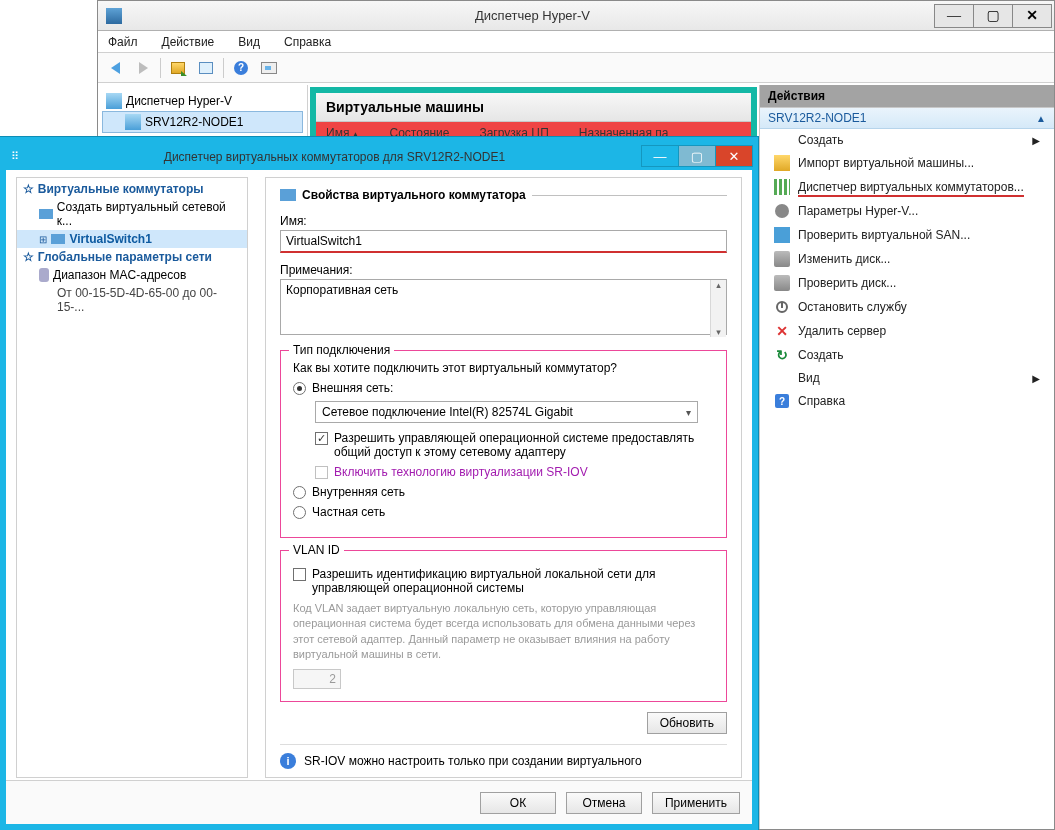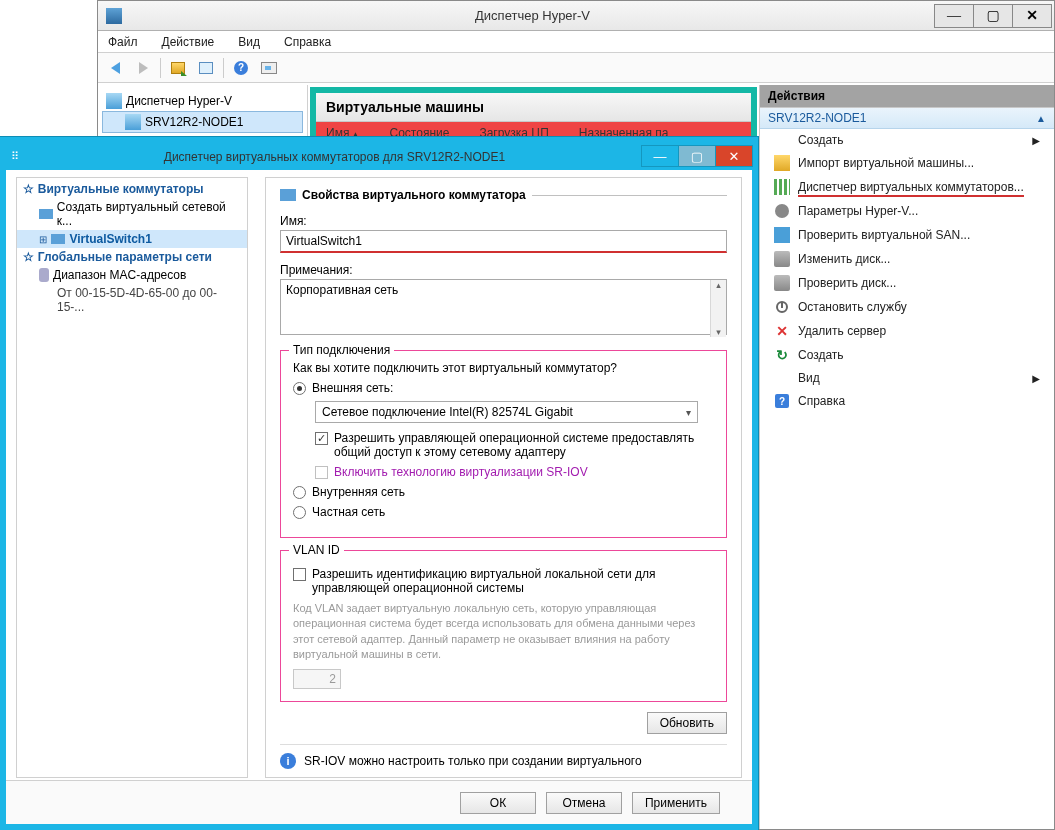--- a/index.html
+++ b/index.html
@@ -95,21 +95,21 @@
   .radio.checked::after { content:""; position:absolute; left:3px; top:3px; width:5px; height:5px; border-radius:50%; background:#333; }
   .chk.checked::after { content:"✓"; display:block; font-size:11px; line-height:11px; text-align:center; color:#333; }
   .select { border:1px solid #a9a9a9; padding:3px 6px; display:flex; justify-content:space-between; align-items:center; background:#fff; }
   .select .arr { font-size:10px; color:#555; }
   .disabled-text { color:#a21caf; }
   .vlan-text { color:#9a9a9a; font-size:11px; line-height:1.4; margin:6px 0; }
   .vlan-num { width:48px; text-align:right; border:1px solid #c8c8c8; padding:2px 4px; background:#f6f6f6; color:#9a9a9a; }
   .btn { min-width:76px; padding:3px 12px; border:1px solid #a0a0a0; background:linear-gradient(#fafafa,#e6e6e6); text-align:center; }
   .r-footer-note { display:flex; align-items:center; gap:8px; margin-top:8px; }
   .info-icn { width:16px;height:16px;border-radius:50%;background:#3a7edb;color:#fff;display:flex;align-items:center;justify-content:center;font-size:11px;font-weight:bold; }
-  .vsm-bottom { position:absolute; left:0; right:0; bottom:0; height:44px; border-top:1px solid #d0d0d0; display:flex; justify-content:flex-end; align-items:center; gap:10px; padding:0 32px; background:#fafafa; }
+  .vsm-bottom { position:absolute; left:0; right:0; bottom:0; height:44px; border-top:1px solid #d0d0d0; display:flex; justify-content:flex-end; align-items:center; gap:10px; padding:0 12px; background:#fafafa; }
 
   .del-row { display:flex; justify-content:flex-end; margin-top:10px; }
 </style>
 </head>
 <body>
 
 <div class="hv-window">
   <div class="hv-titlebar">
     <div class="hv-title-icon"></div>
     <div class="hv-title">Диспетчер Hyper-V</div>

